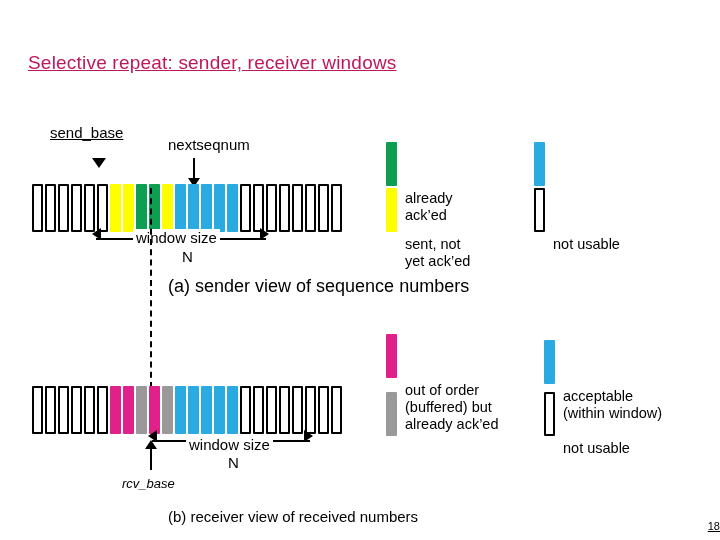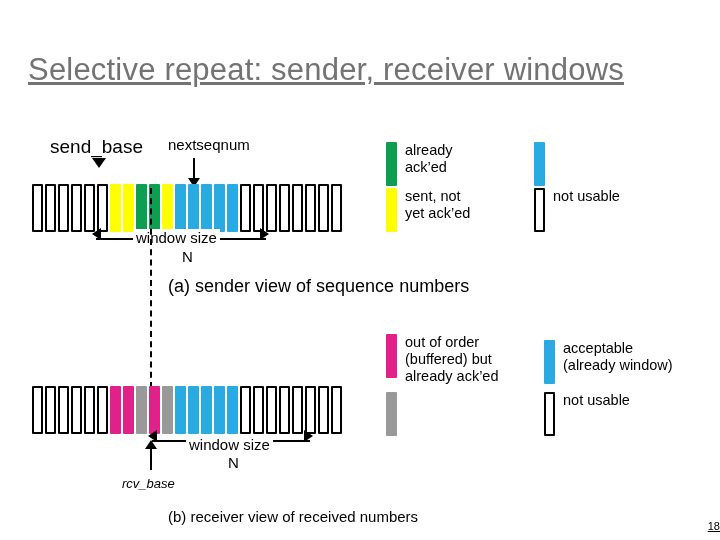--- a/index.html
+++ b/index.html
@@ -3,21 +3,21 @@
 <meta charset="utf-8">
 <style>
   html,body{margin:0;padding:0;}
   body{
     width:720px;height:540px;background:#ffffff;
     font-family:"Liberation Sans", sans-serif;
     position:relative;overflow:hidden;
   }
   .title{
     position:absolute;left:28px;top:52px;width:664px;
-    font-size:31px;color:#737373;text-decoration:underline;
+    font-size:19px;color:#be185d;text-decoration:underline;
     letter-spacing:0.2px;white-space:nowrap;
   }
 
   
   .lbl{position:absolute;color:#000;white-space:pre;}
 
   
   .row{position:absolute;display:flex;gap:2px;}
   .box{
     width:11px;height:48px;border:2px solid #000;box-sizing:border-box;
@@ -27,30 +27,30 @@
 
   
   .sw{width:11px;height:44px;box-sizing:border-box;border-radius:1px;}
   .sw.open{background:#fff;border:2px solid #000;}
 
   
   .vline{position:absolute;border-left:2px dashed #000;}
   .solidline{position:absolute;background:#000;}
 
   .legend-item{position:absolute;display:flex;align-items:flex-start;gap:8px;}
-  .legend-text{font-size:14.5px;line-height:1.18;color:#000;white-space:pre-line;}
+  .legend-text{font-size:14.5px;line-height:1.18;color:#000;white-space:pre-line;margin-top:48px;}
 
   .pagenum{position:absolute;right:0;bottom:8px;font-size:11px;color:#000;text-decoration:underline;}
 </style>
 </head>
 <body>
 
 <div class="title">Selective repeat: sender, receiver windows</div>
 
-<div class="lbl" style="left:50px;top:136px;font-size:19px;">send_base</div>
+<div class="lbl" style="left:50px;top:124px;font-size:15px;text-decoration:underline;">send_base</div>
 
 <div class="lbl" style="left:168px;top:136px;font-size:15px;">nextseqnum</div>
 
 <div style="position:absolute;left:92px;top:158px;width:0;height:0;
             border-left:7px solid transparent;border-right:7px solid transparent;
             border-top:10px solid #000;"></div>
 
 <div class="solidline" style="left:193px;top:158px;width:2px;height:22px;"></div>
 <div style="position:absolute;left:188px;top:178px;width:0;height:0;
             border-left:6px solid transparent;border-right:6px solid transparent;
@@ -165,20 +165,20 @@
     <div class="legend-text">out of order
 (buffered) but
 already ack’ed</div>
   </div>
 <div id="receiver-legend-1" class="legend-item" style="left:386px;top:392px;">
     <div class="sw" style="background: rgb(153, 153, 153);"></div>
   </div>
 <div id="receiver-legend-2" class="legend-item" style="left:544px;top:340px;">
     <div class="sw" style="background: rgb(41, 171, 226);"></div>
     <div class="legend-text">acceptable
-(already window)</div>
+(within window)</div>
   </div>
 <div id="receiver-legend-3" class="legend-item" style="left:544px;top:392px;">
     <div class="sw open"></div>
     <div class="legend-text">not usable</div>
   </div>
 
 <div class="pagenum">18</div>
 
 </body></html>

